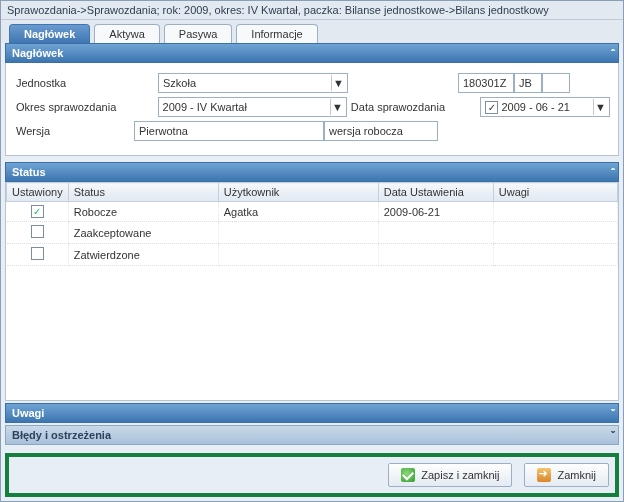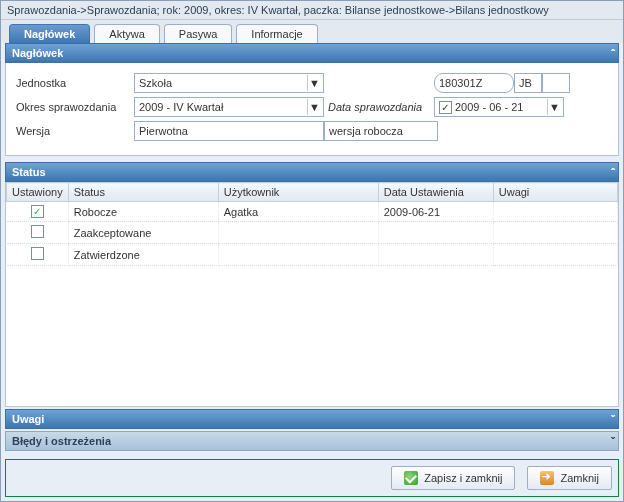--- a/index.html
+++ b/index.html
@@ -11,39 +11,39 @@
   .tab.active { background: linear-gradient(#6b9bcf, #3f76b2); color: #fff; font-weight: bold; border-color: #3f76b2; }
   .content { flex: 1; display: flex; flex-direction: column; padding: 0 4px 4px 4px; overflow: hidden; }
   .section-header { background: linear-gradient(#6fa3d4, #3c76b0); color: #fff; font-weight: bold; font-size: 11px; padding: 3px 6px; display: flex; justify-content: space-between; align-items: center; border: 1px solid #3c6fa3; }
   .section-header.light { background: linear-gradient(#c9d9e9, #a8c1da); color: #2c425a; border-color: #8da7c2; }
   .chevrons { font-size: 10px; letter-spacing: -3px; opacity: 0.9; display:inline-block; transform: scaleX(1.1); }
   .chevrons.down::before { content: "\2C7\2C7"; }
   .chevrons.up::before { content: "\2C6\2C6"; }
   .form-panel { background: #fff; border: 1px solid #b5c3d2; border-top: none; padding: 10px 8px; }
   .form-row { display: flex; align-items: center; margin-bottom: 4px; }
   .form-label { width: 120px; color: #333; font-size: 11px; padding-left:2px; }
-  .form-label2 { width: 110px; color: #333; font-size: 11px; padding-left:4px;font-style:italic;}
+  .form-label2 { width: 110px; color: #333; font-size: 11px; padding-left:4px;}
   .combo, .tinput { height: 20px; border: 1px solid #9bb0c7; background: #fff; font-size: 11px; padding: 0 4px; display: flex; align-items: center; }
-  .combo { justify-content: space-between; cursor: pointer; }
+  .combo { justify-content: space-between; cursor: pointer; margin-left: 24px; }
   .combo .boxarrow { width: 14px; height: 16px; border-left:1px solid #c0cad6; display:flex;align-items:center;justify-content:center; margin-right:-2px;}
-  .code-box { width: 80px; border-radius: 9px; }
+  .code-box { width: 56px; }
   .short-box { width: 28px; }
   .blank-box { width: 28px; background:#fff;}
   .datebox { display:flex; align-items:center; gap:3px;}
   .checkbox-mini { width:13px; height:13px; border:1px solid #7a8fa6; display:flex; align-items:center; justify-content:center; font-size:10px; background:#fff;}
   .status-panel { flex: 1; display: flex; flex-direction: column; margin-top: 6px; }
   .grid { flex:1; background:#fff; border:1px solid #b5c3d2; border-top:none; overflow:auto; }
   table { width: 100%; border-collapse: collapse; font-size: 11px; }
   th { background: linear-gradient(#f5f8fc, #e0e8f1); border: 1px solid #c3cfdb; padding: 3px 5px; text-align: left; font-weight: normal; color:#333; }
   td { border-bottom: 1px dotted #d6dee7; border-right: 1px dotted #e2e8ef; padding: 3px 5px; height:19px; vertical-align: middle;}
   td.chk { text-align: center; }
   .cb { width:13px; height:13px; border:1px solid #7a8fa6; display:inline-flex; align-items:center; justify-content:center; background:#fff; font-size:10px; color:#2b5; }
   .collapsed-section { margin-top: 2px; }
   .btn { height:24px; padding:0 12px; border:1px solid #9bb0c7; background:linear-gradient(#fefefe,#e4ebf3); font-size:11px; display:flex; align-items:center; gap:6px; cursor:pointer; border-radius:2px;}
-  .bordered-bar { border: 1px solid #15803d; margin: 4px; padding: 6px; display:flex; justify-content:flex-end; gap:12px;}
+  .bordered-bar { border: 4px solid #15803d; margin: 4px; padding: 6px; display:flex; justify-content:flex-end; gap:12px;}
   .ico { width:14px; height:14px; display:inline-block; }
   .ico-save { background: radial-gradient(circle at 40% 40%, #8fd67a, #2f9e2f); border-radius:2px; position:relative;}
   .ico-save::after{content:"";position:absolute;left:2px;top:3px;width:8px;height:5px;border-left:2px solid #fff;border-bottom:2px solid #fff;transform:rotate(-45deg);}
   .ico-close { background: linear-gradient(#f5c36a,#d9872c); border-radius:2px; position:relative;}
   .ico-close::before{content:"➜";position:absolute;left:1px;top:-1px;font-size:11px;color:#fff;}
 </style>
 </head>
 <body>
 
 <div class="window">

